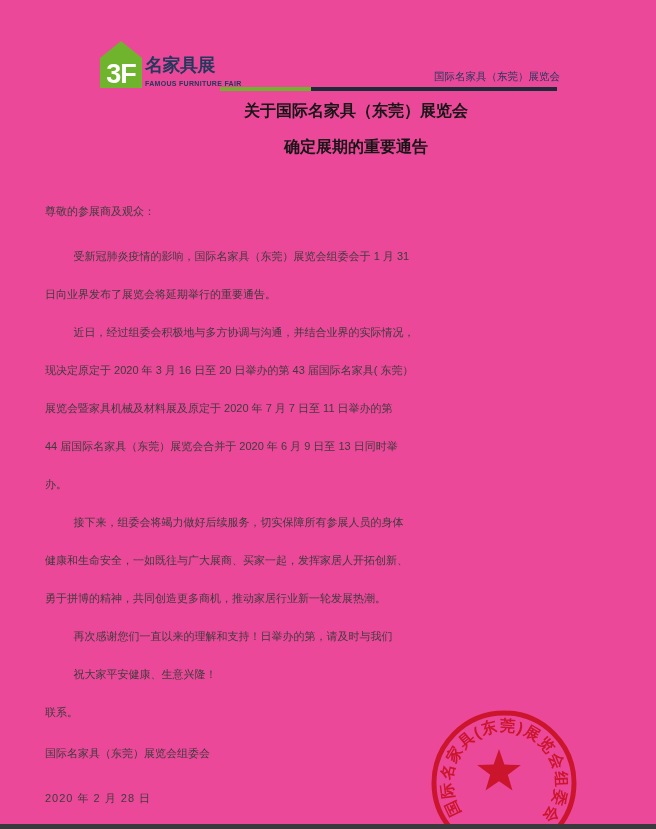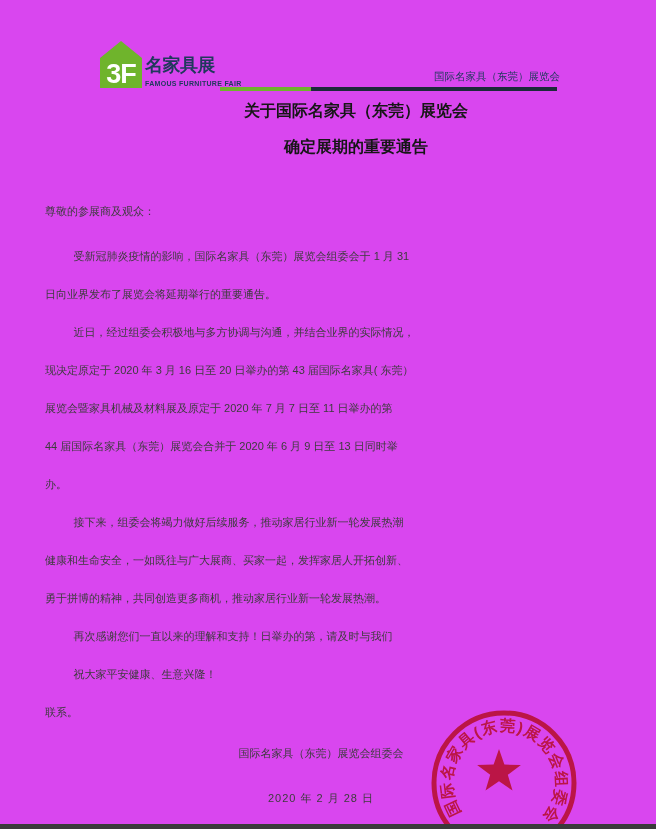--- a/index.html
+++ b/index.html
@@ -1,17 +1,17 @@
 <!DOCTYPE html>
 <html><head>
 <meta charset="utf-8">
 <style>
   html,body{margin:0;padding:0;background:#ffffff;}
   .page{
-    position:relative;width:656px;height:829px;background:#d946ef;
+    position:relative;width:656px;height:829px;background:#ec4899;
     overflow:hidden;font-family:"Liberation Sans",sans-serif;
   }
   
   .logo-house{
     position:absolute;left:100px;top:41px;width:42px;height:47px;
     background:#6fb42c;
     clip-path:polygon(50% 0%,100% 36%,100% 100%,0% 100%,0% 36%);
   }
   .logo-3f{
     position:absolute;left:98px;top:60px;width:46px;height:28px;
@@ -42,21 +42,21 @@
   .title-line.l1{top:101px;}
   .title-line.l2{top:137px;}
   
   .body-text{
     position:absolute;left:45px;top:192px;width:567px;
     font-size:11px;color:#3c3c3c;
   }
   .line{height:38px;line-height:38px;white-space:nowrap;}
   .line.indent{text-indent:2.6em;}
   .salutation{margin-bottom:7px;}
-  .signature-block{margin-top:3px;text-align:center;padding-right:15px;}
+  .signature-block{margin-top:3px;text-align:left;padding-right:15px;}
   .signature-block .line{height:38px;line-height:38px;}
   .sig-org{margin-top:2px;}
   .sig-date{margin-top:7px;letter-spacing:1px;}
   
   .stamp{
     position:absolute;left:428px;top:705px;width:154px;height:154px;
     opacity:0.92;mix-blend-mode:multiply;pointer-events:none;
   }
   
   .bottom-strip{position:absolute;left:0;bottom:0;width:656px;height:5px;background:#3a3a3c;}
@@ -82,21 +82,21 @@
 
     <div class="line indent">受新冠肺炎疫情的影响，国际名家具（东莞）展览会组委会于 1 月 31</div>
     <div class="line">日向业界发布了展览会将延期举行的重要通告。</div>
 
     <div class="line indent">近日，经过组委会积极地与多方协调与沟通，并结合业界的实际情况，</div>
     <div class="line">现决定原定于 2020 年 3 月 16 日至 20 日举办的第 43 届国际名家具( 东莞）</div>
     <div class="line">展览会暨家具机械及材料展及原定于 2020 年 7 月 7 日至 11 日举办的第</div>
     <div class="line">44 届国际名家具（东莞）展览会合并于 2020 年 6 月 9 日至 13 日同时举</div>
     <div class="line">办。</div>
 
-    <div class="line indent">接下来，组委会将竭力做好后续服务，推动家居行业新一轮发展热潮</div>
+    <div class="line indent">接下来，组委会将竭力做好后续服务，切实保障所有参展人员的身体</div>
     <div class="line">健康和生命安全，一如既往与广大展商、买家一起，发挥家居人开拓创新、</div>
     <div class="line">勇于拼博的精神，共同创造更多商机，推动家居行业新一轮发展热潮。</div>
 
     <div class="line indent">再次感谢您们一直以来的理解和支持！日举办的第，请及时与我们</div>
     <div class="line indent">祝大家平安健康、生意兴隆！</div>
 
     <div class="line">联系。</div>
 
     <div class="signature-block">
       <div class="line sig-org">国际名家具（东莞）展览会组委会</div>

